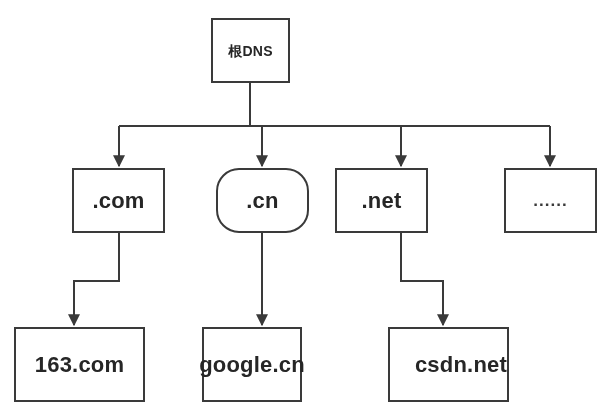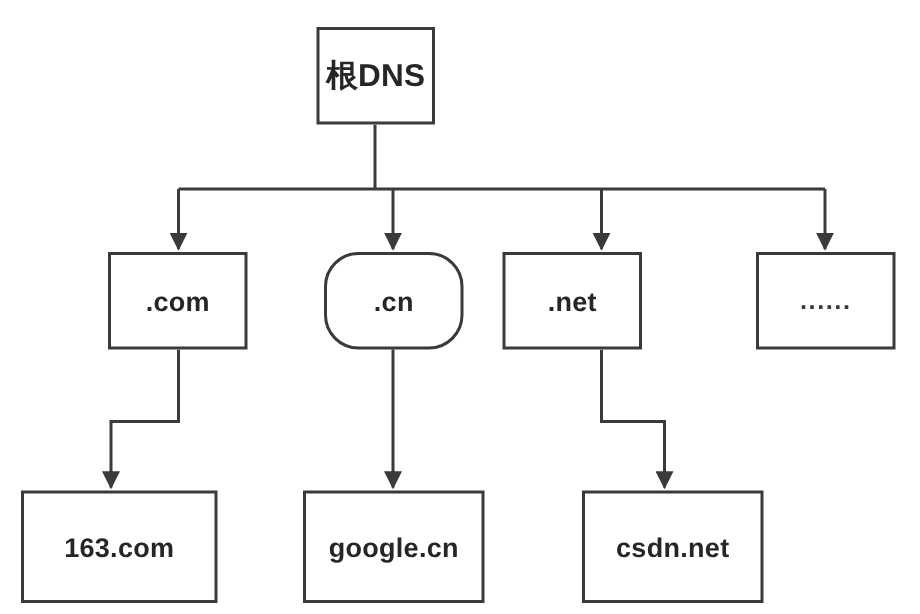--- a/index.html
+++ b/index.html
@@ -29,29 +29,29 @@
     position: absolute;
     box-sizing: border-box;
     background: #ffffff;
     border: 2px solid #3a3a3a;
     display: flex;
     align-items: center;
     justify-content: center;
     z-index: 2;
   }
   .node-label {
-    font-size: 18px;
+    font-size: 22px;
     font-weight: bold;
     color: #262626;
     letter-spacing: 0.2px;
     line-height: 1;
     white-space: nowrap;
   }
   .node-label.cjk {
-    font-size: 21px;
+    font-size: 14px;
   }
   .node-label.dots {
     font-size: 17px;
     letter-spacing: 1px;
     color: #3a3a3a;
   }
 </style>
 </head>
 <body>
 
@@ -95,21 +95,21 @@
   </div>
 
   <div class="node" style="left:504px; top:168px; width:93px; height:65px;">
     <span class="node-label dots">......</span>
   </div>
 
   <div class="node" style="left:14px; top:327px; width:131px; height:75px;">
     <span class="node-label">163.com</span>
   </div>
 
-  <div class="node" style="left:202px; top:327px; width:121px; height:75px;">
+  <div class="node" style="left:202px; top:327px; width:100px; height:75px;">
     <span class="node-label">google.cn</span>
   </div>
 
-  <div class="node" style="left:388px; top:327px; width:121px; height:75px;">
+  <div class="node" style="left:388px; top:327px; width:121px; height:75px;justify-content:flex-end;">
     <span class="node-label">csdn.net</span>
   </div>
 
 </div>
 
 </body></html>

